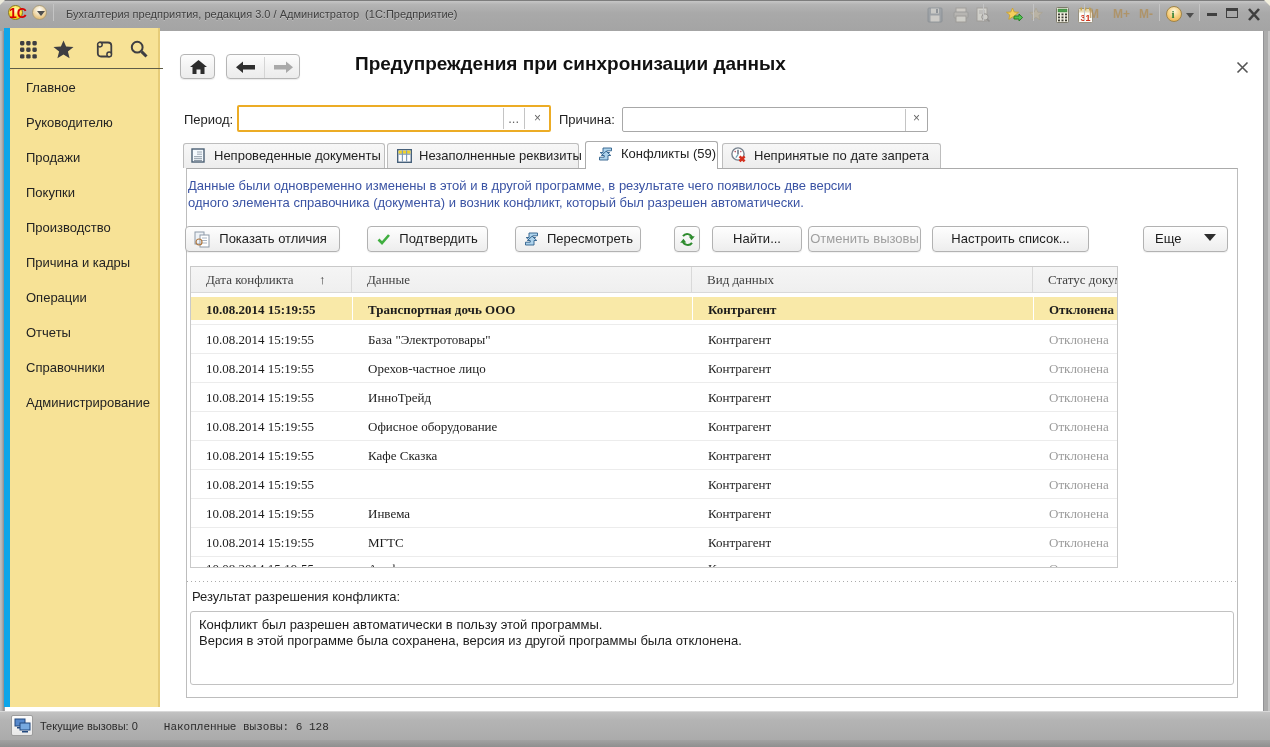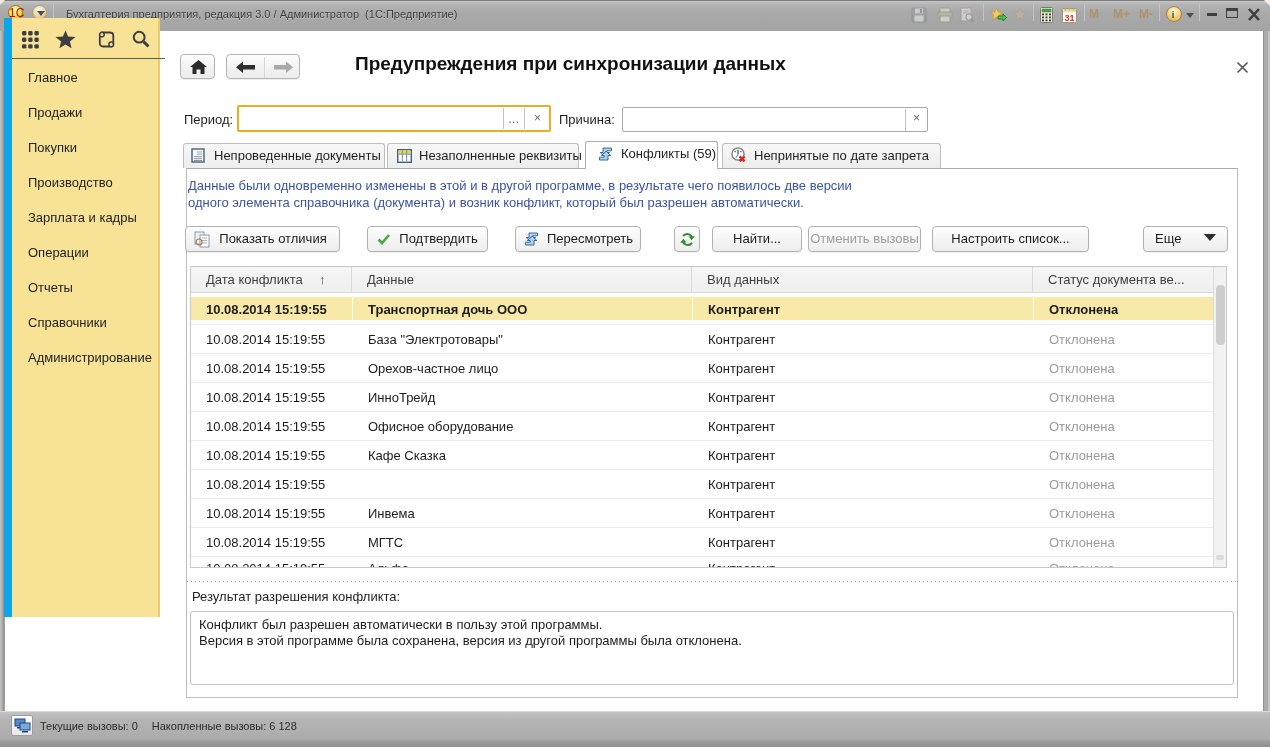--- a/index.html
+++ b/index.html
@@ -13,34 +13,34 @@
   border-top:1px solid #7d7d7d; }
 #leftborder { left:0; top:31px; width:5px; height:683px; background:linear-gradient(90deg,#c2c2c2 0,#b2b2b4 40%,#9b9b9e 60%,#8e8e92 80%,#b5b5b5 100%); }
 #rightborder { left:1263px; top:31px; width:7px; height:683px; background:linear-gradient(90deg,#929295 0 15%,#ababab 15% 70%,#c4c4c4 70% 100%); }
 #statusbar { left:0; top:711px; width:1270px; height:29px;
   background:linear-gradient(180deg,#c2c2c2 0,#b4b4b4 30%,#ababab 100%); border-top:1px solid #d8d8d8; }
 #bottomborder { left:0; top:740px; width:1270px; height:7px; background:linear-gradient(180deg,#a2a2a2,#8f8f8f); }
 
 
 .logo1c { left:8px; top:5px; width:15px; height:15px; border-radius:50%;
   background:radial-gradient(circle at 50% 35%,#fffbe0 0%,#ffe94d 45%,#f4c80a 80%,#caa50a 100%);
-  border:1px solid #8d7a20; color:#d90000; font-weight:normal; font-size:12px; text-align:center; line-height:14px; }
+  border:1px solid #8d7a20; color:#d90000; font-weight:bold; font-size:14px; text-align:center; line-height:14px; }
 .logodd { left:32px; top:5px; width:15px; height:15px; border-radius:50%;
   background:radial-gradient(circle at 50% 30%,#fdfdfb 0%,#f0ddb5 45%,#dfae55 100%);
   border:1px solid #a99c7c; }
 .logodd:after { content:""; position:absolute; left:3.5px; top:5px; border-left:4px solid transparent; border-right:4px solid transparent; border-top:5px solid #4e4e4e; }
 .tsep { top:4px; width:1px; height:17px; background:#8f8f8f; border-right:1px solid #c4c4c4; }
 #wtitle { left:66px; top:0; height:29px; line-height:29px; color:#3f3f3f; font-size:11px; text-shadow:0 1px 0 rgba(255,255,255,0.3); }
-.ticon { top:7px; width:16px; height:16px; }
+.ticon { top:7px; width:16px; height:16px;margin-left:16px; }
 .ticon svg { display:block; }
 .dim { opacity:0.45; filter:grayscale(35%) sepia(20%); }
 .mtxt { top:0; height:29px; line-height:29px; font-size:12px; font-weight:bold; color:#b08d55; opacity:0.75; }
 
 
-#sidebar { left:4px; top:18px; width:156px; height:599px; background:#f7e296; border-right:2px solid #e6cc79; border-left:8px solid #0ea5e9; }
+#sidebar { left:4px; top:28px; width:156px; height:679px; background:#f7e296; border-right:2px solid #e6cc79; border-left:6px solid #0ea5e9; }
 #sidebar .icons { position:absolute; left:0; top:0; width:100%; height:41px; }
 #sidebar .sep { position:absolute; left:0; top:40px; width:153px; height:1px; background:#5f5d48; }
 #menu { position:absolute; left:16px; top:42px; }
 #menu div { height:35px; line-height:35px; font-size:13px; color:#232323; white-space:nowrap; }
 
 .navbtn { border:1px solid #b5b5b5; border-radius:4px; background:linear-gradient(180deg,#fdfdfd,#f2f2f2 55%,#ececec);
   box-shadow:0 1px 1px rgba(0,0,0,0.08); }
 #formtitle { left:355px; top:53px; font-size:19px; font-weight:bold; color:#111; }
 #formclose { left:1236px; top:60px; font-size:15px; color:#555; }
 
@@ -56,21 +56,21 @@
 
 .blue { color:#3a53a4; }
 
 
 .btn { position:absolute; top:226px; height:26px; border:1px solid #b2b2b2; border-radius:4px;
   background:linear-gradient(180deg,#fefefe,#f4f4f4 60%,#ededed); line-height:24px; text-align:center; color:#1c1c1c;
   box-shadow:0 1px 1px rgba(0,0,0,0.06); }
 .btn.disabled { color:#9e9e9e; }
 
 
-#tbl { left:190px; top:266px; width:1037px; height:302px; border:1px solid #c9c9c9; overflow:hidden; }
+#tbl { left:190px; top:266px; width:928px; height:302px; border:1px solid #c9c9c9; overflow:hidden;font-family:Liberation Serif, serif; }
 #thead { position:absolute; left:0; top:0; width:1022px; height:26px; background:linear-gradient(180deg,#f5f5f5,#efefef); border-bottom:1px solid #d9d9d9; color:#3f3f3f; }
 .th { position:absolute; top:0; height:26px; line-height:25px; border-right:1px solid #d9d9d9; padding-left:15px; }
 .row { position:absolute; left:0; width:1022px; height:29px; line-height:29px; border-bottom:1px solid #ececec; color:#1c1c1c; }
 .row .c { position:absolute; top:0; height:29px; }
 .gray { color:#9b9b9b; }
 #vscroll { position:absolute; left:1022px; top:0; width:13px; height:300px; background:#f2f2f2; border-left:1px solid #dcdcdc; }
 #vthumb { position:absolute; left:2px; top:18px; width:9px; height:60px; background:#cdcdcd; border-radius:4px; }
 
 
 #dashline { left:187px; top:581px; width:1050px; height:1px;
@@ -204,24 +204,25 @@
           <circle cx="14.2" cy="14.4" r="2.3" fill="#f7e296" stroke="#3e3e42" stroke-width="1.5"></circle>
         </svg></div>
     <div style="position:absolute; left:120px; top:12px;"><svg width="19" height="19" viewBox="0 0 19 19">
           <circle cx="7.2" cy="7.2" r="5.4" fill="none" stroke="#3e3e42" stroke-width="2"></circle>
           <line x1="11.6" y1="11.6" x2="16.5" y2="16.5" stroke="#3e3e42" stroke-width="3"></line>
         </svg></div>
   </div>
   <div class="sep"></div>
   <div id="menu">
     <div>Главное</div>
+    <div>Руководителю</div>
     <div>Продажи</div>
     <div>Покупки</div>
     <div>Производство</div>
-    <div>Зарплата и кадры</div>
+    <div>Причина и кадры</div>
     <div>Операции</div>
     <div>Отчеты</div>
     <div>Справочники</div>
     <div>Администрирование</div>
   </div>
 </div>
 
 <div class="abs navbtn" style="left:180px; top:54px; width:35px; height:25px;">
   <svg width="35" height="25" viewBox="0 0 35 25">
       <path d="M17.5 5 L26 12 L23.5 12 L23.5 19 L19.5 19 L19.5 14.5 L15.5 14.5 L15.5 19 L11.5 19 L11.5 12 L9 12 Z" fill="#2b2b2b"></path>
@@ -396,13 +397,13 @@
 <div id="resbox" class="abs">Конфликт был разрешен автоматически в пользу этой программы.<br>Версия в этой программе была сохранена, версия из другой программы была отклонена.</div>
 
 <div id="callbtn" class="abs">
     <svg style="position:absolute; left:2px; top:2px;" width="17" height="16" viewBox="0 0 17 16">
       <rect x="1" y="1" width="10" height="7" fill="#5588cc" stroke="#23497e"></rect>
       <rect x="3" y="9" width="6" height="1.5" fill="#23497e"></rect>
       <rect x="6" y="5" width="10" height="7" fill="#77a9e0" stroke="#23497e"></rect>
       <rect x="8" y="13" width="6" height="1.5" fill="#23497e"></rect>
     </svg>
   </div>
-<div id="calltext" class="abs"><span>Текущие вызовы: 0</span><span style="margin-left:14px;">Накопленные вызовы: 6 128</span></div>
+<div id="calltext" class="abs"><span>Текущие вызовы: 0</span><span style="margin-left:26px;font-family:Liberation Mono, monospace;">Накопленные вызовы: 6 128</span></div>
 
 </body></html>

